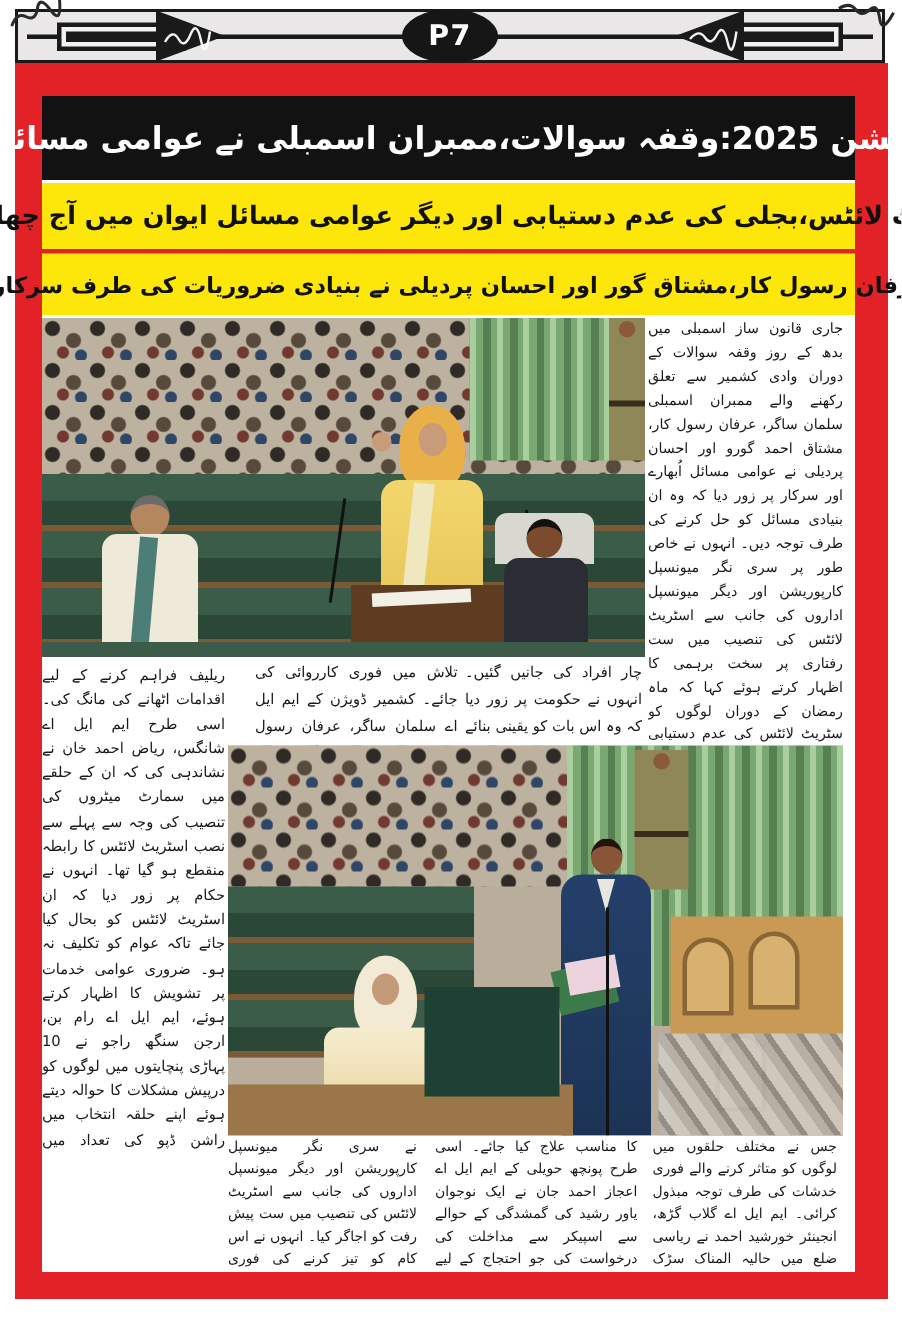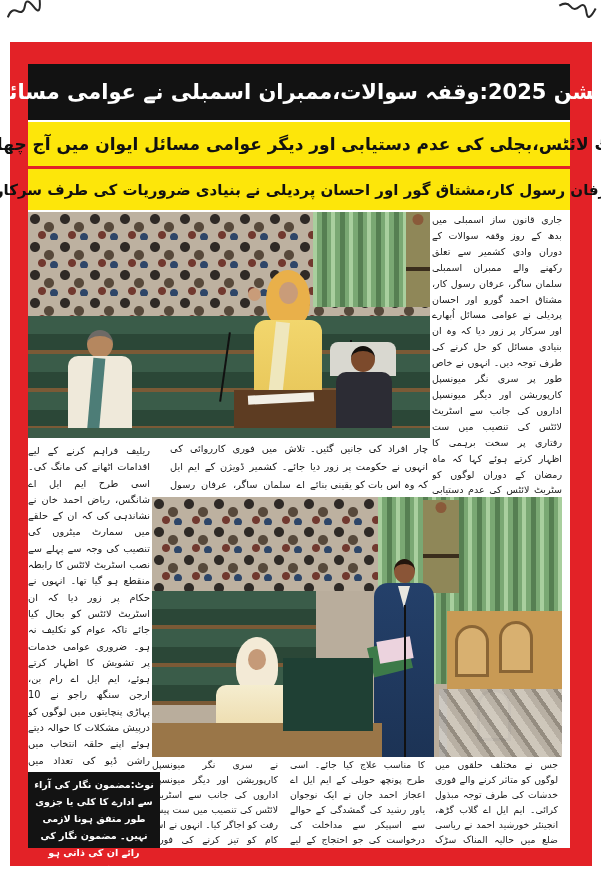--- a/index.html
+++ b/index.html
@@ -109,20 +109,41 @@
   .p2-wbody{position:absolute;left:6px;top:48px;width:80px;height:52px;border-radius:10px 10px 0 0;
             background:linear-gradient(180deg,#f5edcf,#ecd9a8);}
   .p2-blur{position:absolute;background:repeating-linear-gradient(55deg,
             #b6b2ac 0 6px,#8f8b85 6px 10px,#cfccc6 10px 18px);opacity:.9;}
 </style>
 </head>
 <body>
 
 <div id="page">
 
+  <div class="abs masthead">
+    <div class="mast-line"></div>
+
+    <div class="mast-box" style="left:26px;">
+      <div class="innerbar"></div>
+    </div>
+    <div class="tri-r" style="left:92px;"></div>
+    <svg class="abs" style="left:96px;top:8px;" width="34" height="18">
+      <path class="squiggle" d="M2 12 q5 -9 9 -2 t8 -3 t7 4 t6 -6"></path>
+    </svg>
+
+    <div class="mast-box" style="right:26px;">
+      <div class="innerbar"></div>
+    </div>
+    <div class="tri-l" style="right:92px;"></div>
+    <svg class="abs" style="right:96px;top:8px;" width="34" height="18">
+      <path class="squiggle" d="M2 10 q6 -7 10 -1 t8 -2 t7 5 t6 -7"></path>
+    </svg>
+
+    <div class="badge">P7</div>
+  </div>
 
   <svg class="abs" style="left:4px;top:0px;transform:rotate(-18deg);" width="40" height="18">
     <path class="squiggle-dark" d="M2 12 q6 -8 11 -3 t9 -3 t8 4 t8 -6"></path>
   </svg>
   <svg class="abs" style="right:4px;top:0px;transform:rotate(14deg);" width="40" height="18">
     <path class="squiggle-dark" d="M2 10 q6 -6 11 -2 t9 -2 t8 4 t8 -6"></path>
   </svg>
 
   <div class="abs red-frame">
 
@@ -213,18 +234,17 @@
 
         <div class="woodfront" style="left:0;bottom:0;width:56%;height:13%;background:#9a7648;"></div>
         <div class="abs" style="left:32%;top:62%;width:22%;height:28%;background:#1f4034;"></div>
         <div class="p2-blur" style="right:0;bottom:0;width:30%;height:26%;"></div>
       </div>
 
       <div class="abs urdu bot-col bot-c1">جس نے مختلف حلقوں میں لوگوں کو متاثر کرنے والے فوری خدشات کی طرف توجہ مبذول کرائی۔ ایم ایل اے گلاب گڑھ، انجینئر خورشید احمد نے ریاسی ضلع میں حالیہ المناک سڑک حادثے میں زخمی ہونے والوں کے لیے بہتر طبی سہولیات کی ضرورت کو اٹھایا، جس کے نتیجے میں</div>
       <div class="abs urdu bot-col bot-c2">کا مناسب علاج کیا جائے۔ اسی طرح پونچھ حویلی کے ایم ایل اے اعجاز احمد جان نے ایک نوجوان یاور رشید کی گمشدگی کے حوالے سے اسپیکر سے مداخلت کی درخواست کی جو احتجاج کے لیے جموں گیا تھا لیکن اس کے بعد سے لاپتہ ہے۔ انہوں نے حکام پر زور دیا کہ نوجوان کی</div>
       <div class="abs urdu bot-col bot-c3">نے سری نگر میونسپل کارپوریشن اور دیگر میونسپل اداروں کی جانب سے اسٹریٹ لائٹس کی تنصیب میں ست پیش رفت کو اجاگر کیا۔ انہوں نے اس کام کو تیز کرنے کی فوری ضرورت پر زور دیا، خاص طور پر رمضان کے جاری مقدس مہینے کے پیش نظر، رہائشیوں کو بہت ضروری</div>
 
-      <div class="abs note-box">نوٹ:مضمون نگار کی آراء سے ادارے کا کلی یا جزوی طور متفق ہونا لازمی نہیں۔ مضمون نگار کی رائے ان کی ذاتی ہو سکتی ہے۔</div>
 
     </div>
   </div>
 
 </div>
 
 </body></html>

